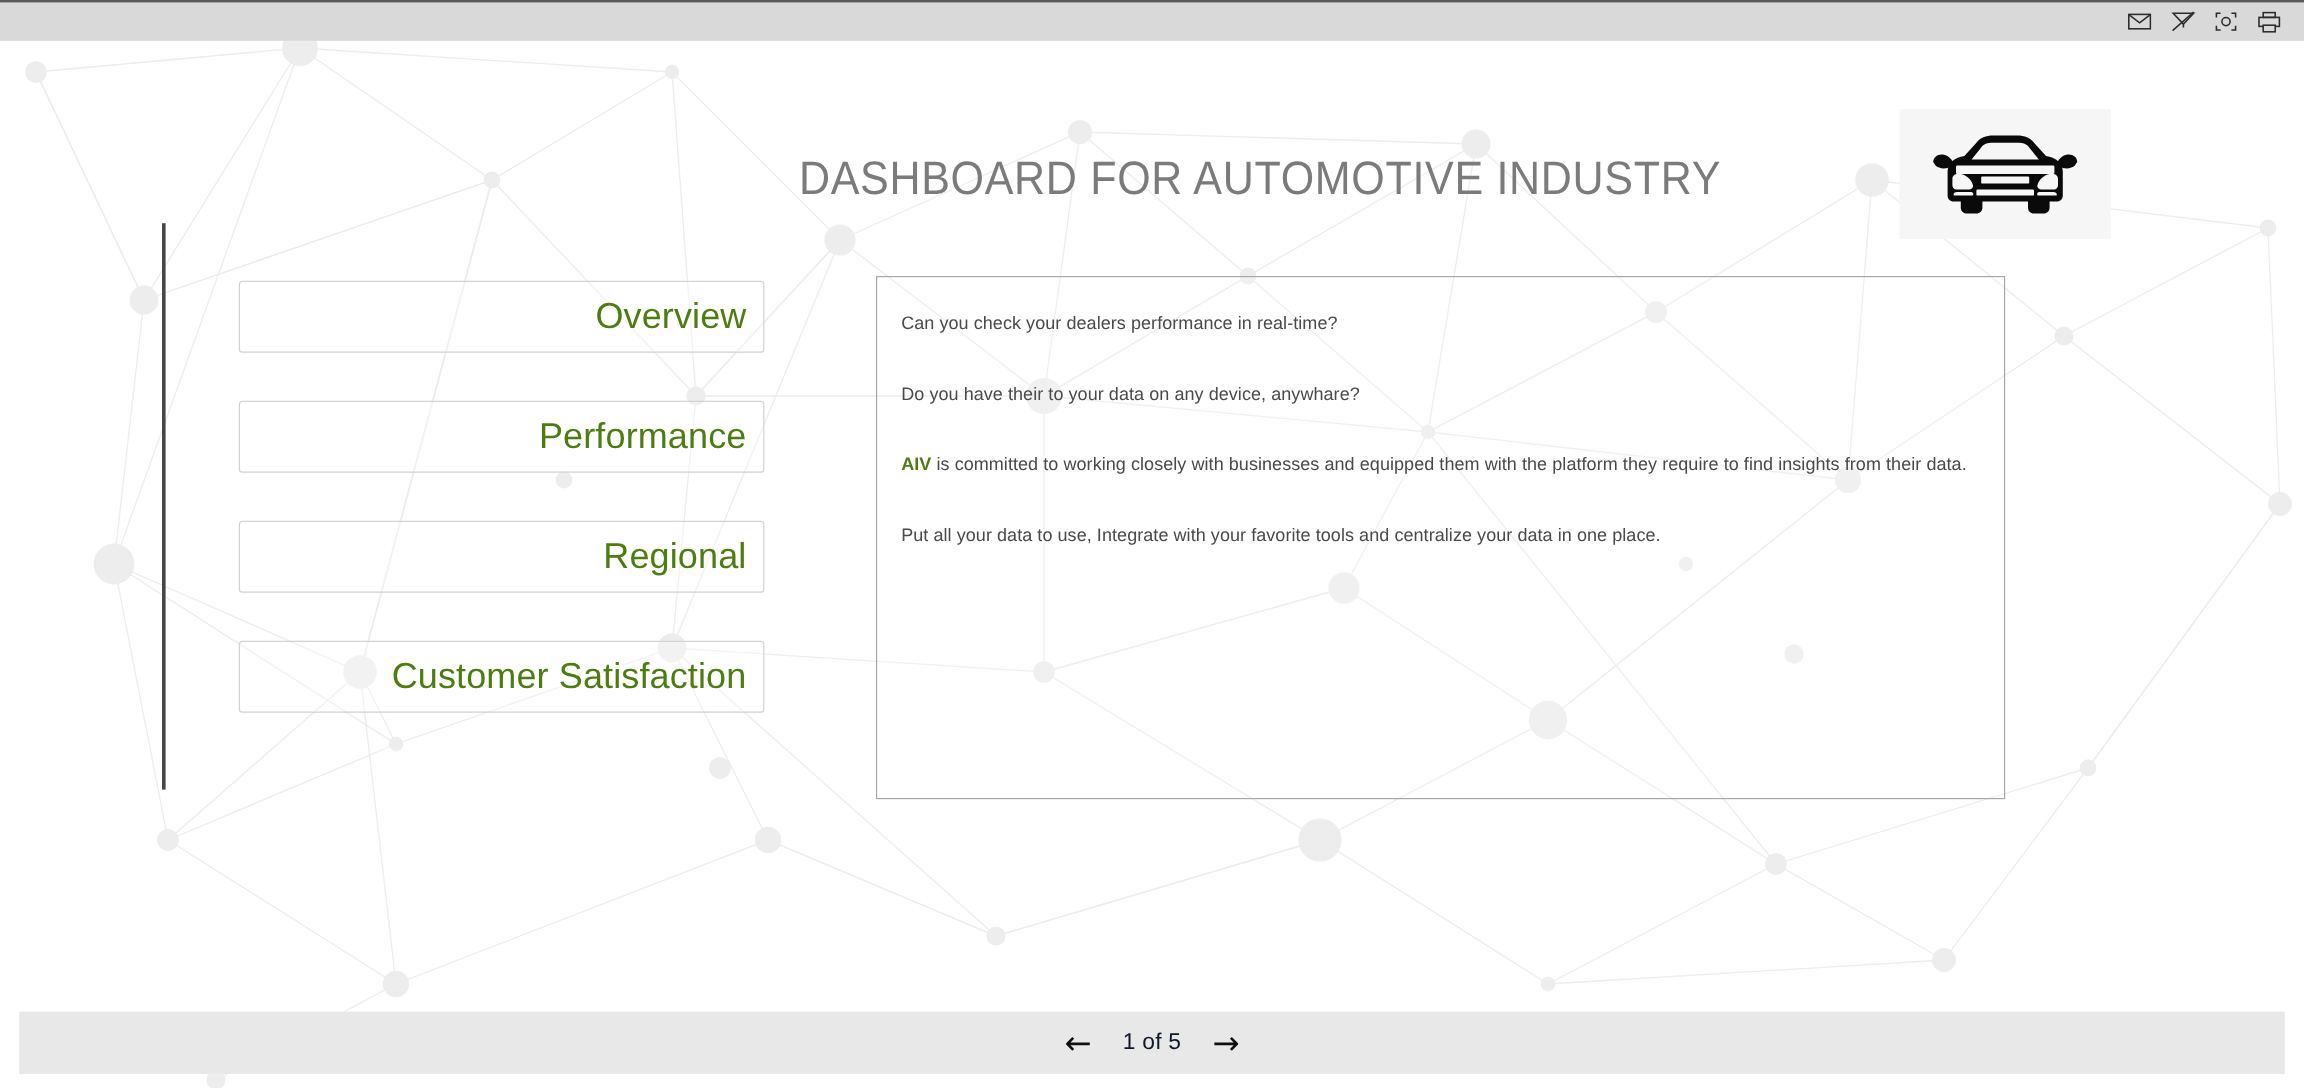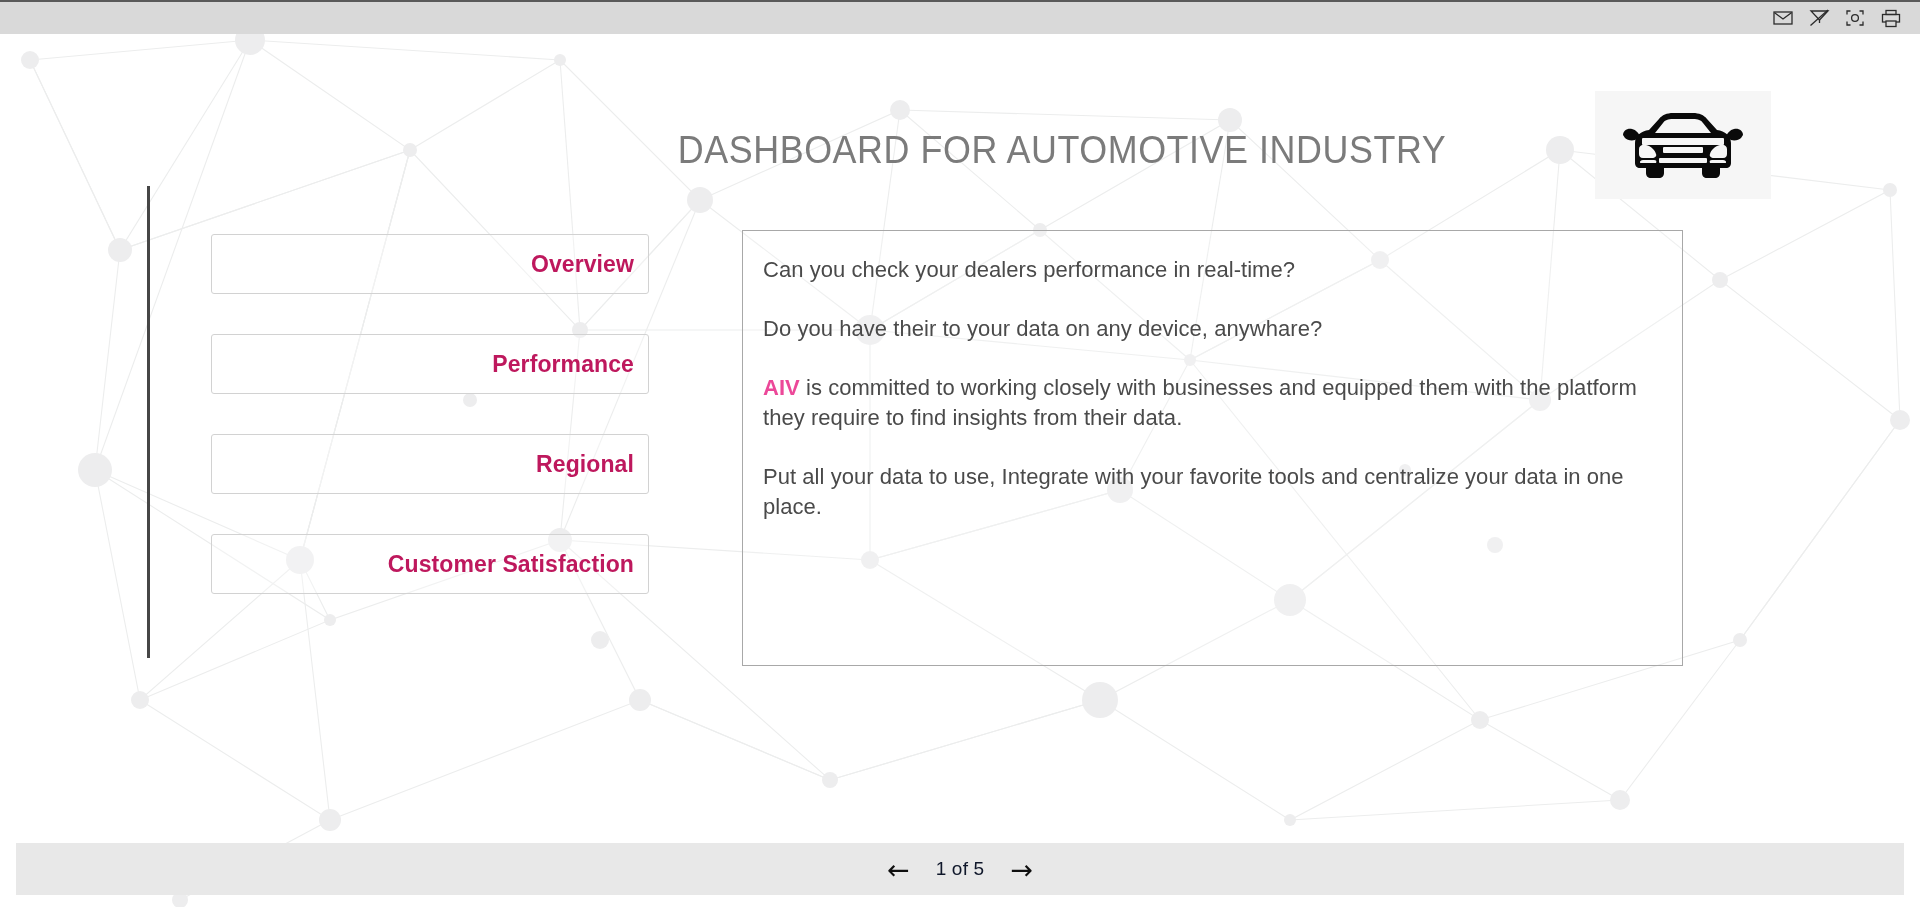--- a/index.html
+++ b/index.html
@@ -49,21 +49,21 @@
     display: flex;
     align-items: center;
     justify-content: center;
     cursor: pointer;
   }
   .tool-icon svg { display: block; }
 
   
   #slide {
     position: absolute;
-    left: 12px; top: 34px;
+    left: 0; top: 34px;
     width: 1644px;
     height: 806px;
     z-index: 10;
   }
 
   
   #page-title {
     position: absolute;
     left: 600px;
     top: 94px;
@@ -118,47 +118,47 @@
     border-radius: 3px;
     background: rgba(255,255,255,0.30);
     display: flex;
     align-items: center;
     justify-content: flex-end;
     padding-right: 14px;
     margin-bottom: 40px;
     cursor: pointer;
   }
   .nav-btn-label {
-    font-size: 23px;
-    font-weight: 700;
-    color: #be185d;
+    font-size: 30px;
+    font-weight: 400;
+    color: #4d7c0f;
     letter-spacing: 0.1px;
     white-space: nowrap;
   }
 
   
   #content-panel {
     position: absolute;
     left: 730px;
     top: 196px;
     width: 941px;
     height: 436px;
     border: 1px solid #a8a8a8;
     background: rgba(255,255,255,0.20);
     padding: 24px 26px 20px 20px;
   }
   .para {
-    font-size: 22px;
+    font-size: 15px;
     line-height: 30px;
     color: #4a4a4a;
     margin: 0 0 29px 0;
     letter-spacing: 0.05px;
   }
   .para:last-child { margin-bottom: 12px; }
-  .para b { font-weight: 700; color: #ec4899; }
+  .para b { font-weight: 700; color: #4d7c0f; }
 
   
   #bottom-bar {
     position: absolute;
     left: 16px;
     bottom: 12px;
     width: 1888px;
     height: 52px;
     background: #e8e8e8;
     z-index: 40;

